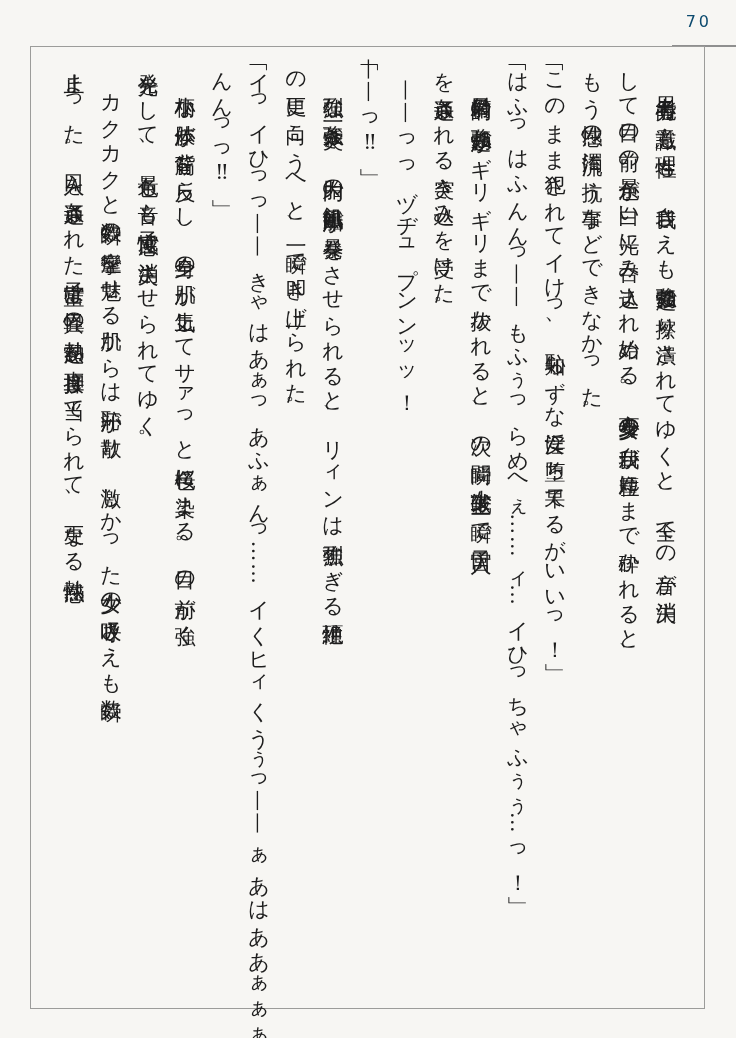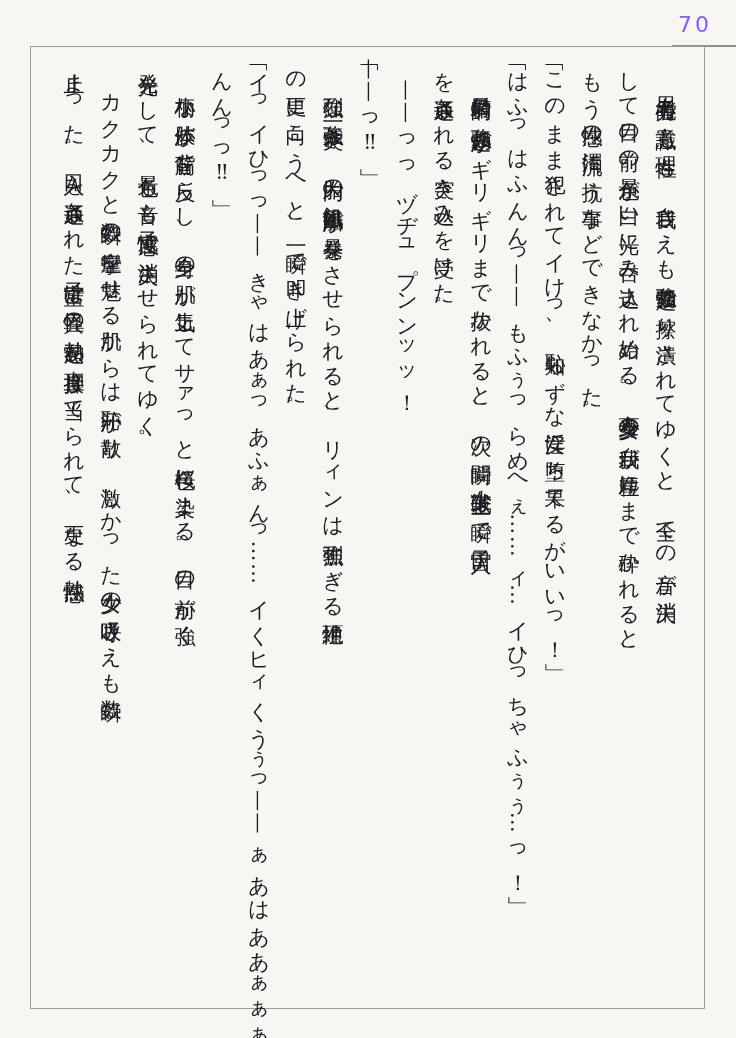--- a/index.html
+++ b/index.html
@@ -11,23 +11,23 @@
     width: 736px;
     height: 1038px;
     background: #f7f6f3;
     overflow: hidden;
     font-family: "DejaVu Serif", "Liberation Serif", serif;
   }
   .page-number {
     position: absolute;
     top: 12px;
     right: 24px;
-    font-size: 22px;
+    font-size: 16px;
     letter-spacing: 3px;
-    color: #8b5cf6;
+    color: #0c4a6e;
     font-family: "DejaVu Sans", "Liberation Sans", sans-serif;
   }
   .page-number-rule {
     position: absolute;
     top: 45px;
     right: 0;
     width: 64px;
     height: 2px;
     background: #8f8f8f;
   }

